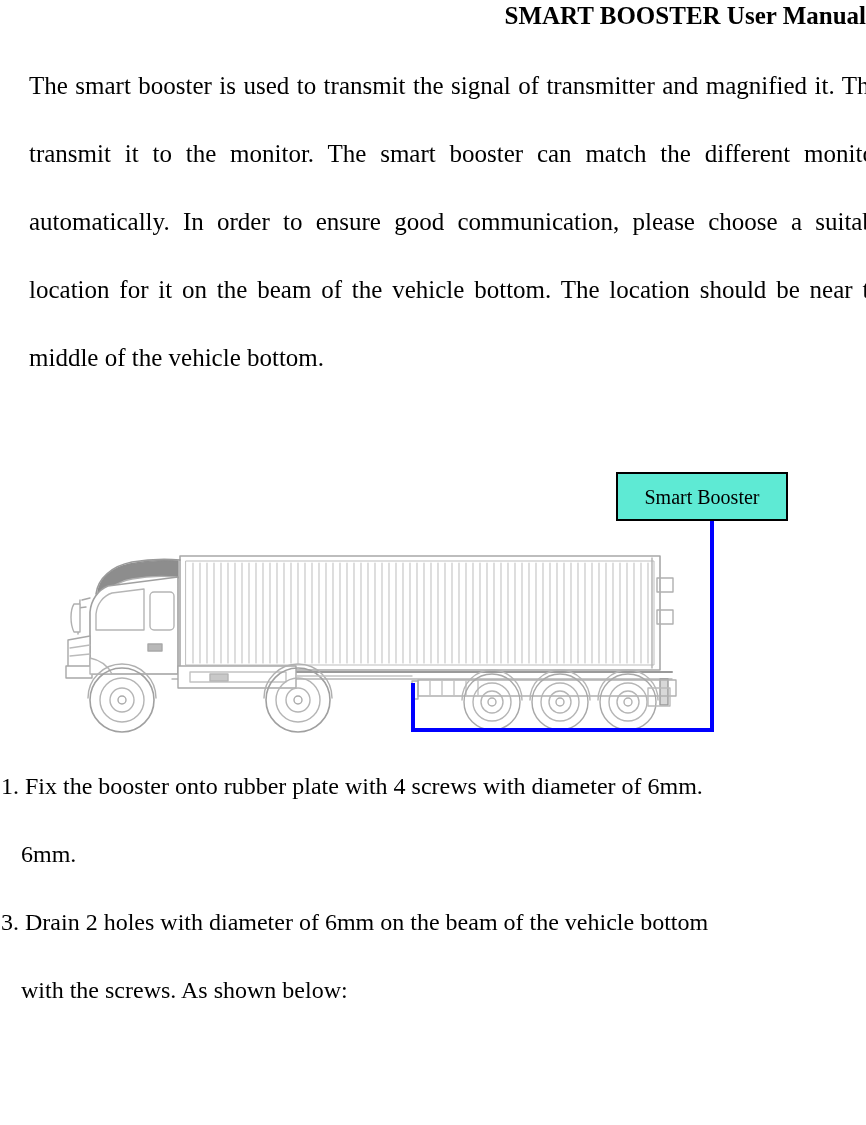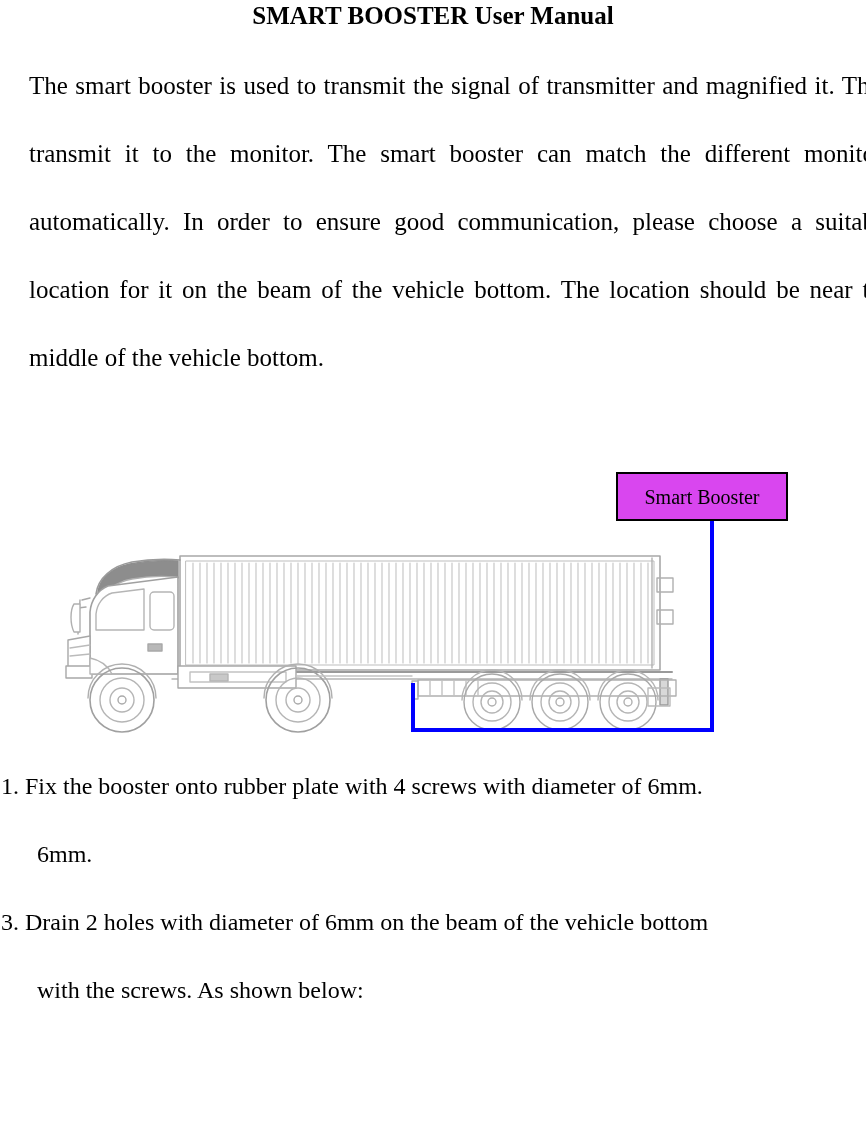--- a/index.html
+++ b/index.html
@@ -20,21 +20,21 @@
     height: 1125px;
     box-sizing: border-box;
   }
 
   
   .doc-title {
     position: absolute;
     top: 0px;
     left: 0;
     width: 866px;
-    text-align: center;
+    text-align: right;
     font-size: 25px;
     font-weight: bold;
     line-height: 32px;
     letter-spacing: 0px;
   }
 
   
   .intro {
     position: absolute;
     top: 52px;
@@ -53,21 +53,21 @@
     position: absolute;
     left: 616px;
     top: 472px;
     width: 172px;
     height: 49px;
     border: 2px solid #000000;
     box-sizing: border-box;
     display: flex;
     align-items: center;
     justify-content: center;
-    background: #d946ef;
+    background: #5eead4;
     z-index: 4;
   }
   .callout-box span {
     font-size: 20px;
     line-height: 22px;
     white-space: nowrap;
   }
 
   .leader-svg {
     position: absolute;
@@ -97,21 +97,21 @@
     font-size: 24px;
     line-height: 68px;
   }
   .step {
     display: block;
     text-align: justify;
     text-justify: inter-word;
     text-align-last: left;
   }
   .step-indent {
-    padding-left: 36px;
+    padding-left: 20px;
   }
 </style>
 </head>
 <body>
 
 <div class="page">
 
   <div class="doc-title">SMART BOOSTER User Manual</div>
 
   <div class="intro">The smart booster is used to transmit the signal of transmitter and magnified it.  Then transmit it to the monitor. The smart booster can match the different monitors automatically. In order to ensure good communication, please choose a suitable location for it on the beam of the vehicle bottom. The location should be near the middle of the vehicle bottom.</div>

